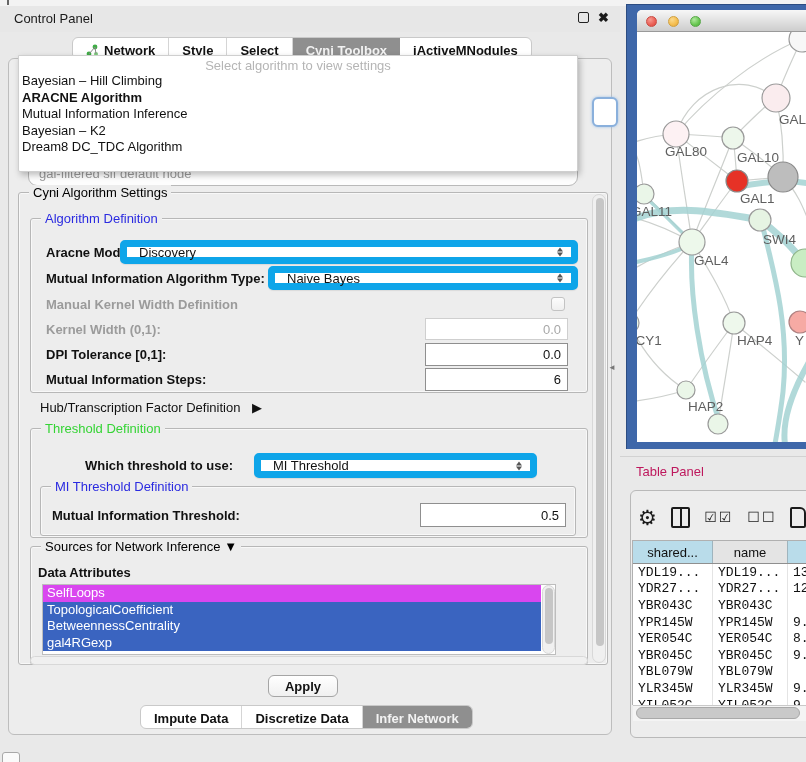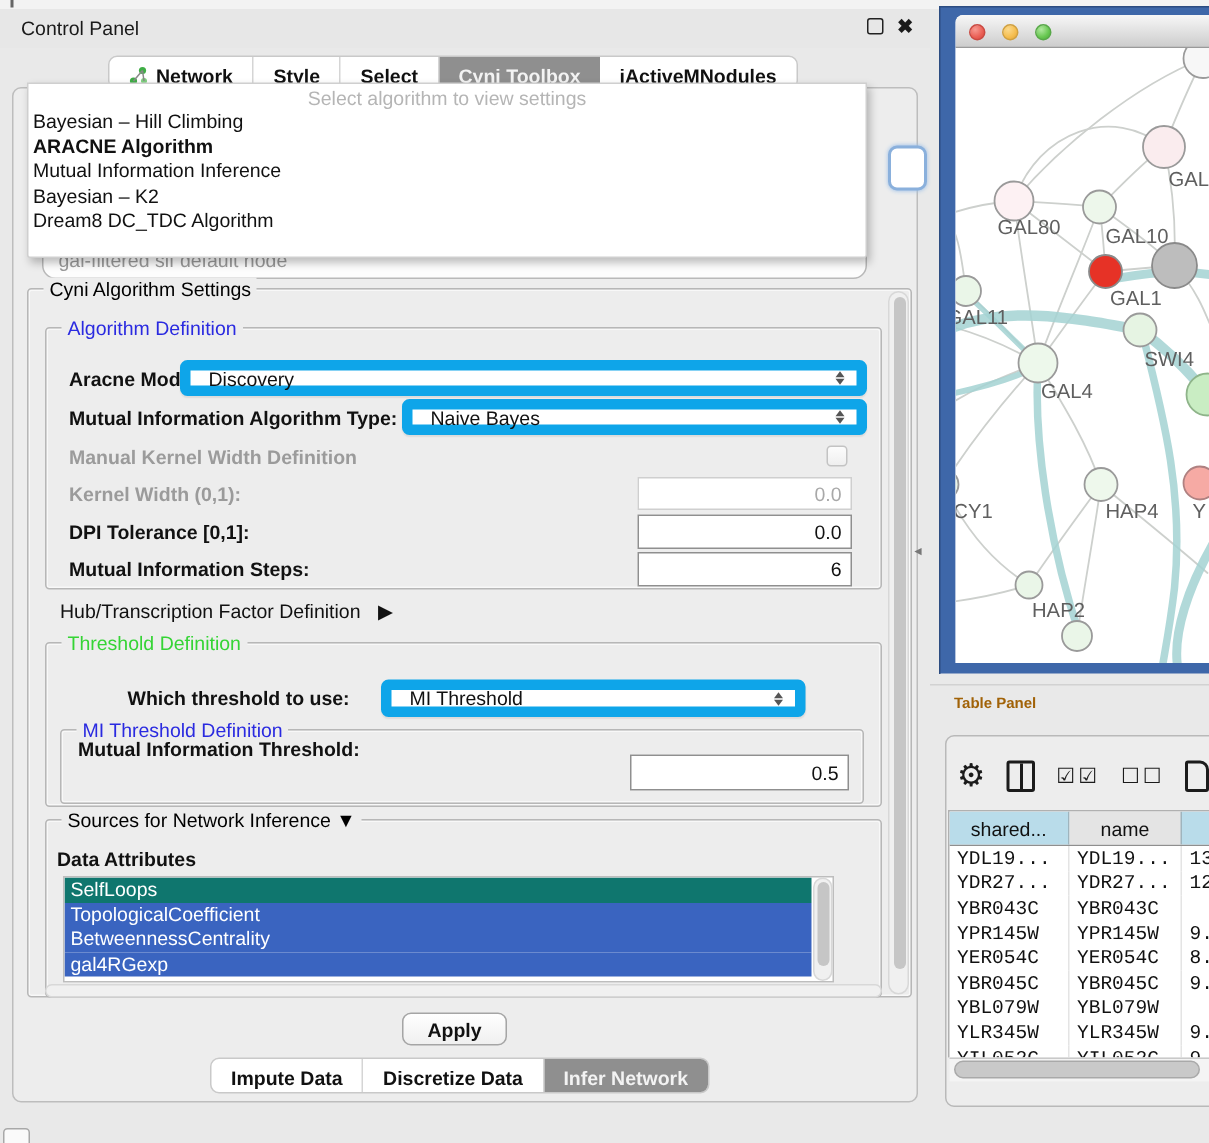--- a/index.html
+++ b/index.html
@@ -81,21 +81,21 @@
   #net-window { left:637px; top:10px; width:175px; height:432px; background:#fff; border-radius:5px 5px 0 0; overflow:hidden; }
   #net-titlebar { left:0; top:0; width:100%; height:22px; background:linear-gradient(#f7f7f7,#cdcdcd); border-bottom:1px solid #9a9a9a; }
   .tl { position:absolute; top:5.5px; width:11px; height:11px; border-radius:50%; }
   #tl-close { left:9px;  background:radial-gradient(circle at 35% 30%, #f79a91, #ea5f55 60%, #d34840); border:1px solid #ca4a42; }
   #tl-min   { left:31px; background:radial-gradient(circle at 35% 30%, #fbd98c, #f5bd4e 60%, #dda23c); border:1px solid #d0a040; }
   #tl-zoom  { left:53px; background:radial-gradient(circle at 35% 30%, #b1e8a0, #67c750 60%, #4ea83e); border:1px solid #58a849; }
   #net-canvas { left:0; top:22px; width:175px; height:410px; background:#fff; }
 
   
   #tp-titlebar { left:620px; top:456px; width:186px; height:32px; background:#e9e9e9; border-top:1px solid #d2d2d2; }
-  #tp-title { left:636px; top:464px; font-size:10px; color:#a16207;font-weight:bold; }
+  #tp-title { left:636px; top:464px; font-size:13px; color:#be185d; }
   #tp-panel { left:630px; top:490px; width:182px; height:248px; background:#ededed; border:1px solid #b9b9b9; border-radius:6px 0 0 6px; }
   #tp-toolbar { left:638px; top:500px; width:168px; height:34px; display:flex; align-items:center; gap:14px; color:#1b1b1b; }
   #gear-icon { font-size:21px; line-height:21px; }
   #col-icon { width:20px; height:21px; border:2px solid #1b1b1b; border-radius:2px; position:relative; }
   #col-icon::after { content:""; position:absolute; left:7px; top:0; width:2px; height:17px; background:#1b1b1b; }
   .chk-pair { font-size:14px; letter-spacing:2px; }
   #doc-icon { width:16px; height:21px; border:2px solid #1b1b1b; border-radius:2px 6px 2px 2px; }
 
   #tp-table { left:632px; top:540px; width:180px; height:165px; background:#fff; border:1px solid #b0b0b0; border-bottom:none; overflow:hidden; }
   #tp-header { display:flex; height:23px; border-bottom:1px solid #8f8f8f; }
@@ -202,32 +202,32 @@
 <div class="combo" style="left:237px; top:453px; width:283px; height:25px;margin-left:17px;">
   <span>MI Threshold</span>
   <span class="spin">
       <i class="up"></i>
       <i class="dn"></i>
     </span>
 </div>
 <div class="grp" style="left:40px; top:486px; width:536px; height:50px;">
   <span class="grp-title t-blue">MI Threshold Definition</span>
 </div>
-<div class="lbl" style="left:52px; top:492px;text-align:center;">Mutual Information Threshold:</div>
+<div class="lbl" style="left:52px; top:508px;text-align:center;">Mutual Information Threshold:</div>
 <div class="field" style="left:420px; top:503px; width:146px; height:24px;padding-left:41px;">0.5</div>
 
 <div class="grp" style="left:30px; top:546px; width:558px; height:119px;">
   <span class="grp-title t-black">
     <span>Sources for Network Inference</span>
     <span> ▼</span>
   </span>
 </div>
 <div class="lbl" style="left:38px; top:565px;">Data Attributes</div>
 <div class="abs" id="attr-list">
-    <div class="attr-item" style="background: #0f766e;">SelfLoops</div>
+    <div class="attr-item" style="background: #d946ef;">SelfLoops</div>
     <div class="attr-item" style="background: rgb(58, 100, 192);">TopologicalCoefficient</div>
     <div class="attr-item" style="background: rgb(58, 100, 192);">BetweennessCentrality</div>
     <div class="attr-item" style="background: rgb(58, 100, 192);">gal4RGexp</div>
   </div>
 <div class="vtrack" style="left:542px; top:585px; width:13px; height:69px;">
   <div class="vthumb" style="left:2px; top:2px; width:8px; height:56px;"></div>
 </div>
 <div class="htrack" style="left:30px; top:656px; width:558px; height:9px;"></div>
 
 <div class="vtrack" style="left:592px; top:194px; width:14px; height:469px;">

